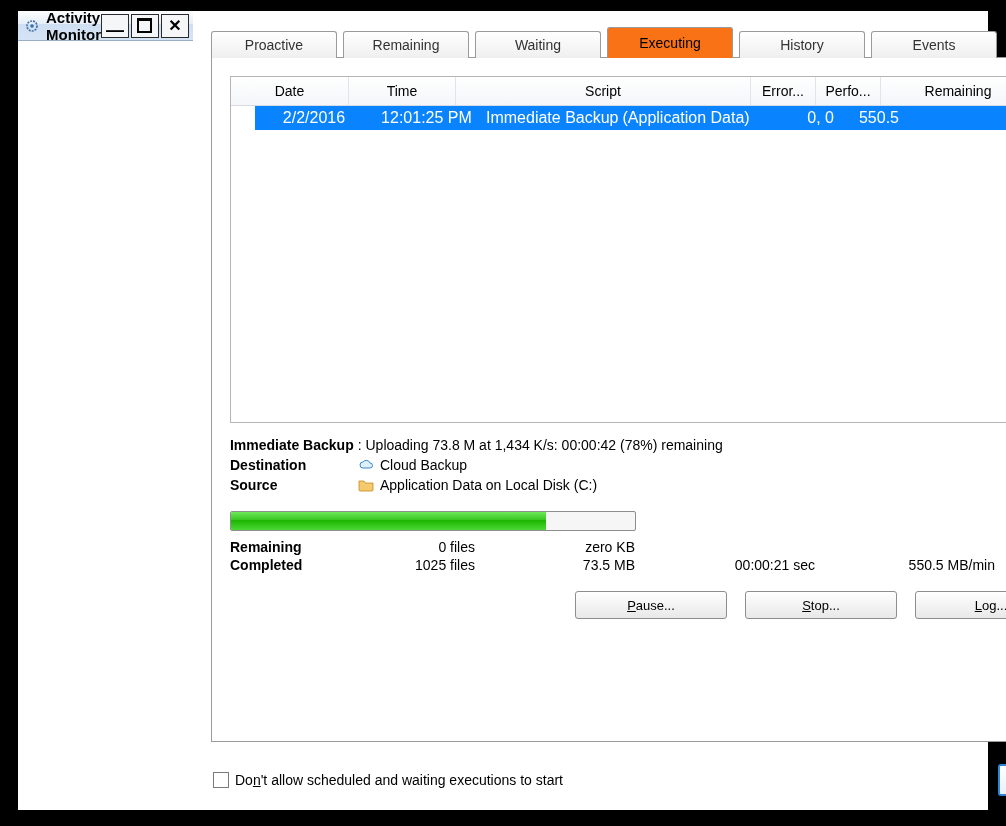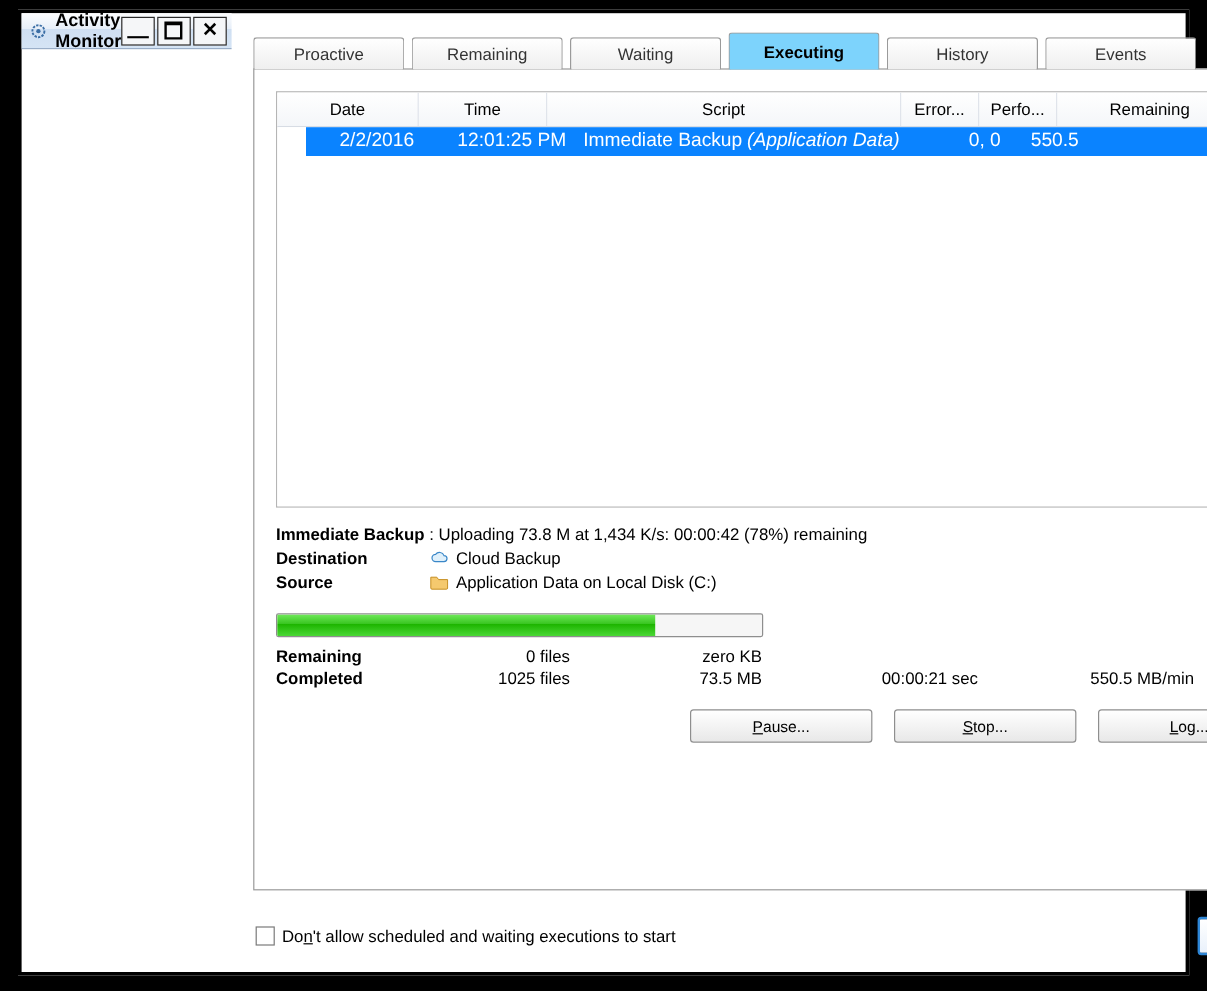--- a/index.html
+++ b/index.html
@@ -92,23 +92,23 @@
     min-width: 96px;
     padding: 0 14px;
     display: flex; align-items: center; justify-content: center;
     font-size: 14px;
     color: #333;
     cursor: pointer;
     position: relative;
     top: 1px;
   }
   .tab.active {
-    background: #7dd3fc;
+    background: #f97316;
     height: 30px;
-    font-weight: bold;
+    font-weight: normal;
     color: #000;
     z-index: 2;
     margin-top: 12px;
   }
   .tab-panel {
     border: 1px solid #9a9a9a;
     background: #fff;
     padding: 18px 18px 14px 18px;
     flex: 1;
     display: flex;
@@ -157,21 +157,21 @@
   .td {
     box-sizing: border-box;
     padding: 0 6px;
     display: flex; align-items: center;
     white-space: nowrap;
     overflow: hidden;
   }
   .td.center { justify-content: center; }
   .td.right  { justify-content: flex-end; }
   .script-cell { justify-content: flex-start; }
-  .script-sub { font-style: italic; margin-left: 4px; }
+  .script-sub { margin-left: 4px; }
   
   .details {
     margin-top: 14px;
     font-size: 14px;
   }
   .detail-line { display: flex; align-items: center; margin-bottom: 4px; }
   .detail-label { font-weight: bold; margin-right: 4px; }
   .detail-title { font-weight: bold; min-width: 128px; display: inline-block; }
   .icon16 { width:16px; height:16px; margin-right: 6px; display:inline-block; }
   

